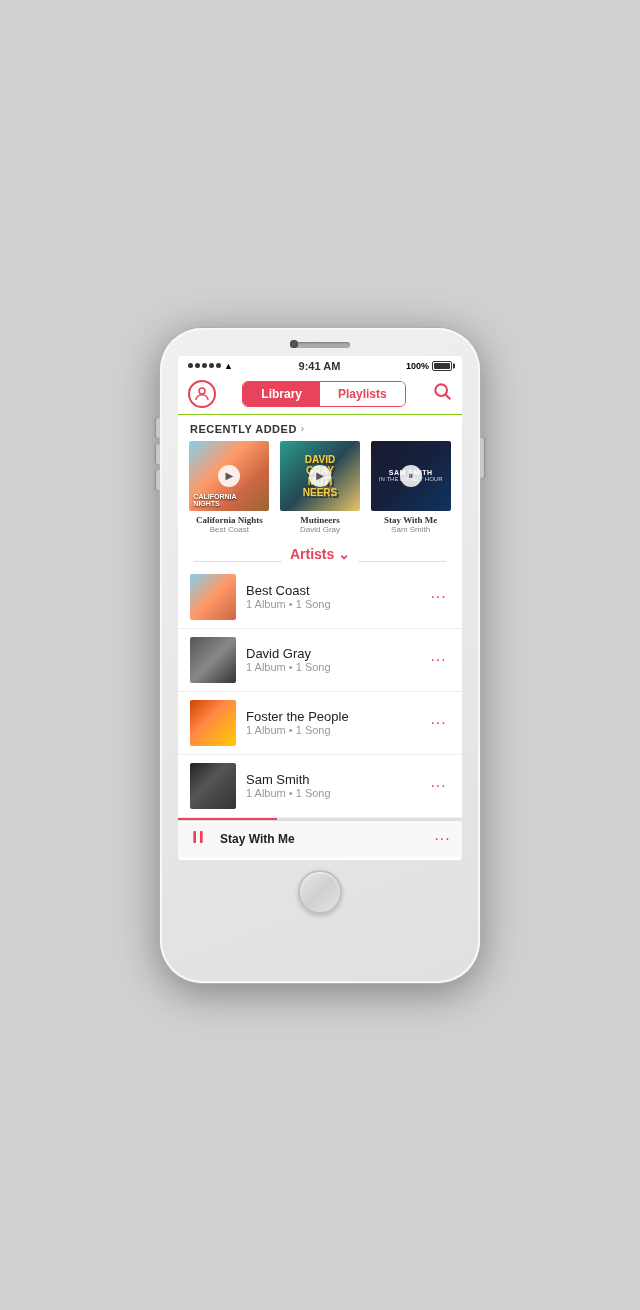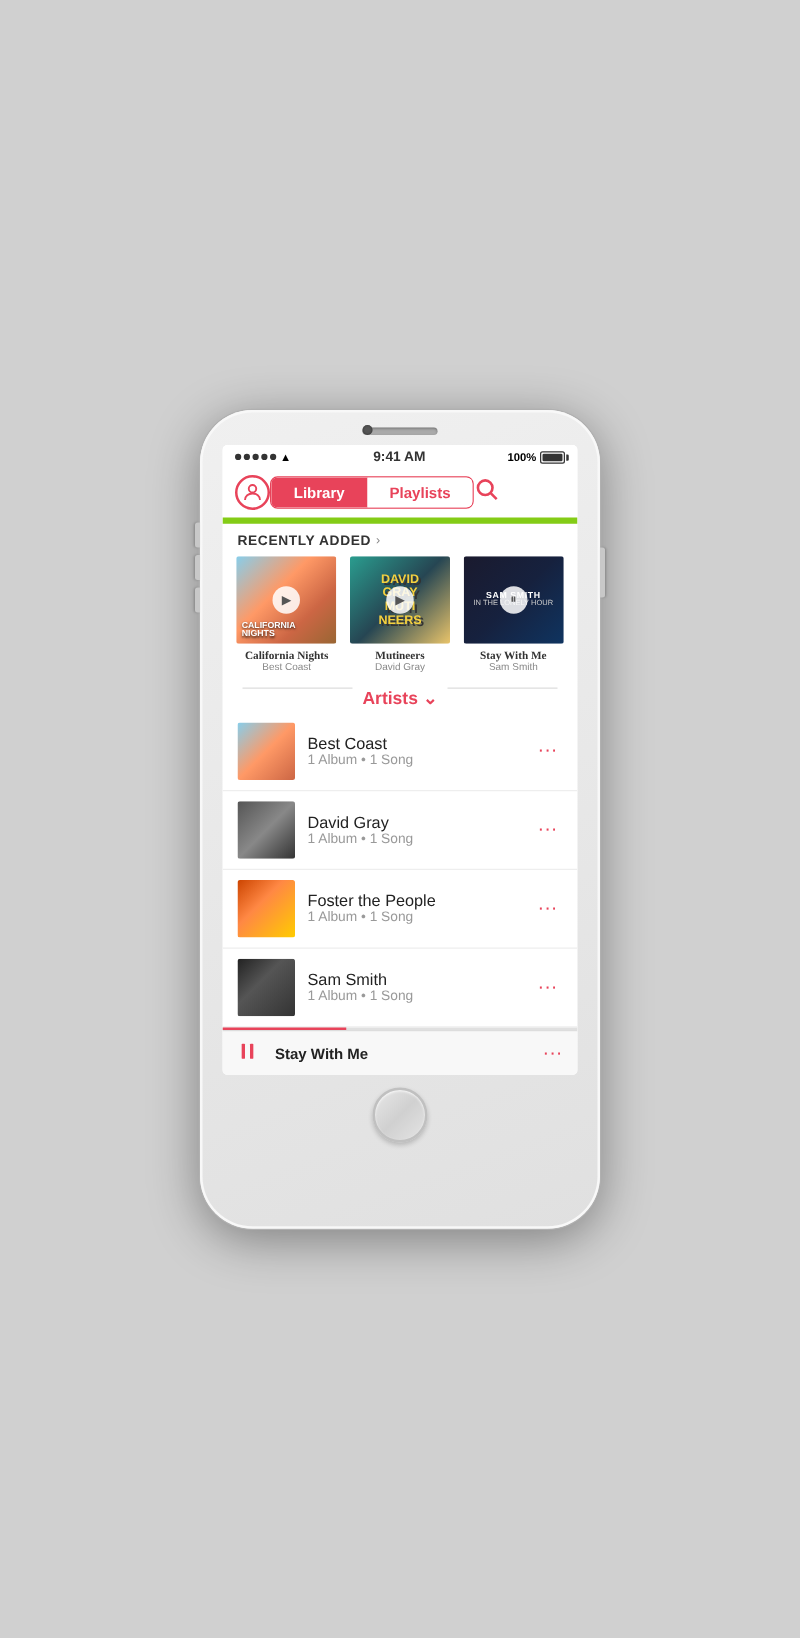--- a/index.html
+++ b/index.html
@@ -93,24 +93,24 @@
       width: 2px; height: 5px;
       background: #333;
       border-radius: 0 1px 1px 0;
     }
     .battery-fill { width: 100%; height: 100%; background: #333; border-radius: 1px; }
 
     
     .nav-bar {
       display: flex;
       align-items: center;
-      justify-content: flex-start;
+      justify-content: space-between;
       padding: 6px 10px;
       background: #fff;
-      border-bottom: 5px solid #84cc16;
+      border-bottom: 1px solid #84cc16;
     }
     .nav-profile-icon {
       width: 28px; height: 28px;
       border-radius: 50%;
       border: 2px solid #e8435a;
       display: flex; align-items: center; justify-content: center;
       color: #e8435a;
       font-size: 14px;
     }
     .nav-segment {
@@ -202,21 +202,21 @@
       background: rgba(255,255,255,0.85);
       border-radius: 50%;
       display: flex; align-items: center; justify-content: center;
       font-size: 10px; color: #555;
     }
     .album-title { font-size: 9px; font-weight: 600; color: #333; margin-top: 4px; text-align: center; font-family: Liberation Serif, serif; }
     .album-artist { font-size: 8px; color: #888; text-align: center; }
 
     
     .artists-divider {
-      display: flex; align-items: flex-start;
+      display: flex; align-items: flex-end;
       padding: 4px 16px;
       gap: 8px;
     }
     .divider-line { flex: 1; height: 1px; background: #ddd; }
     .artists-btn {
       color: #e8435a;
       font-size: 14px;
       font-weight: 600;
       display: flex; align-items: center; gap: 4px;
       background: none; border: none; cursor: pointer;

